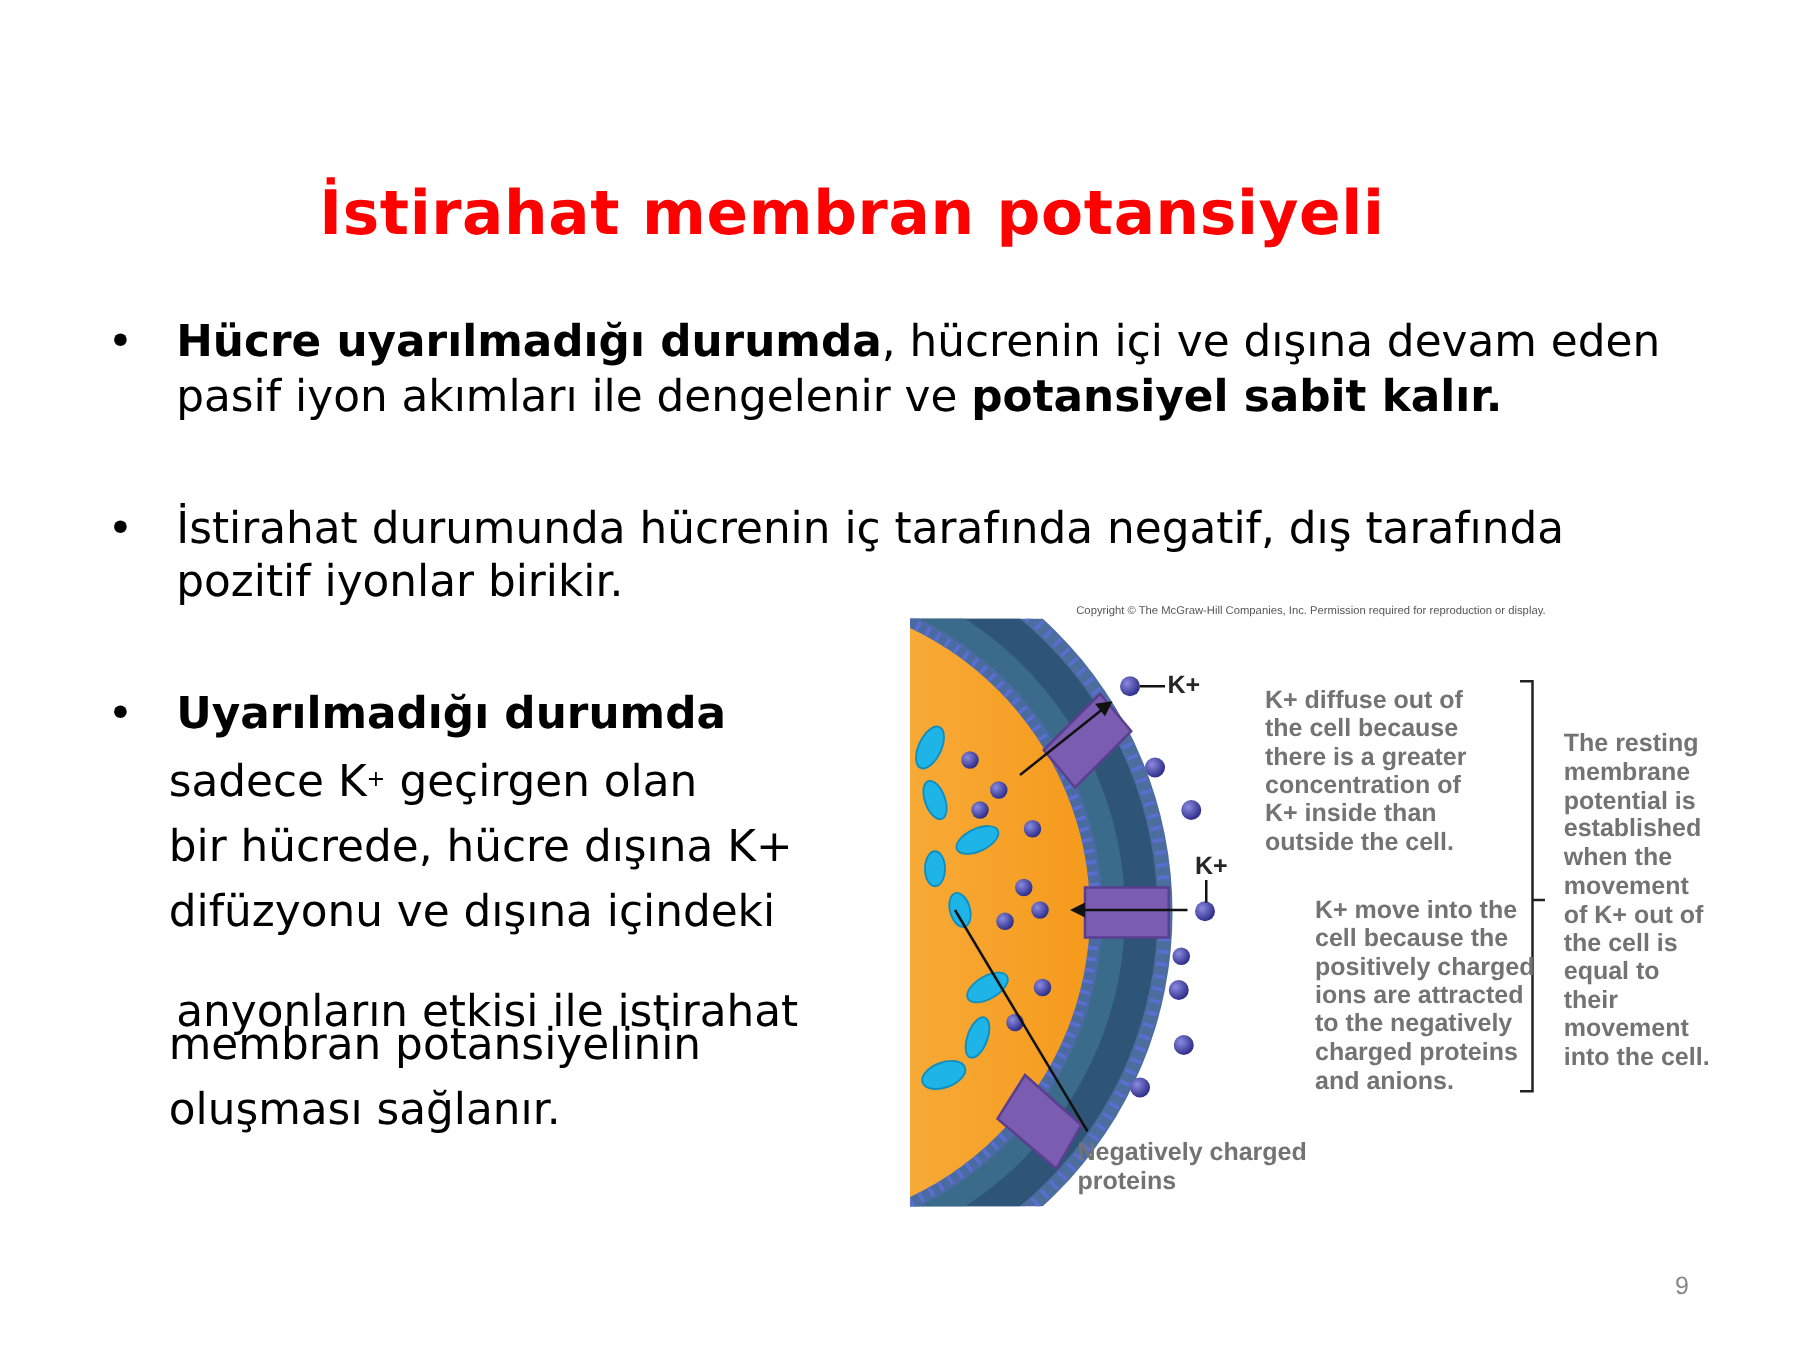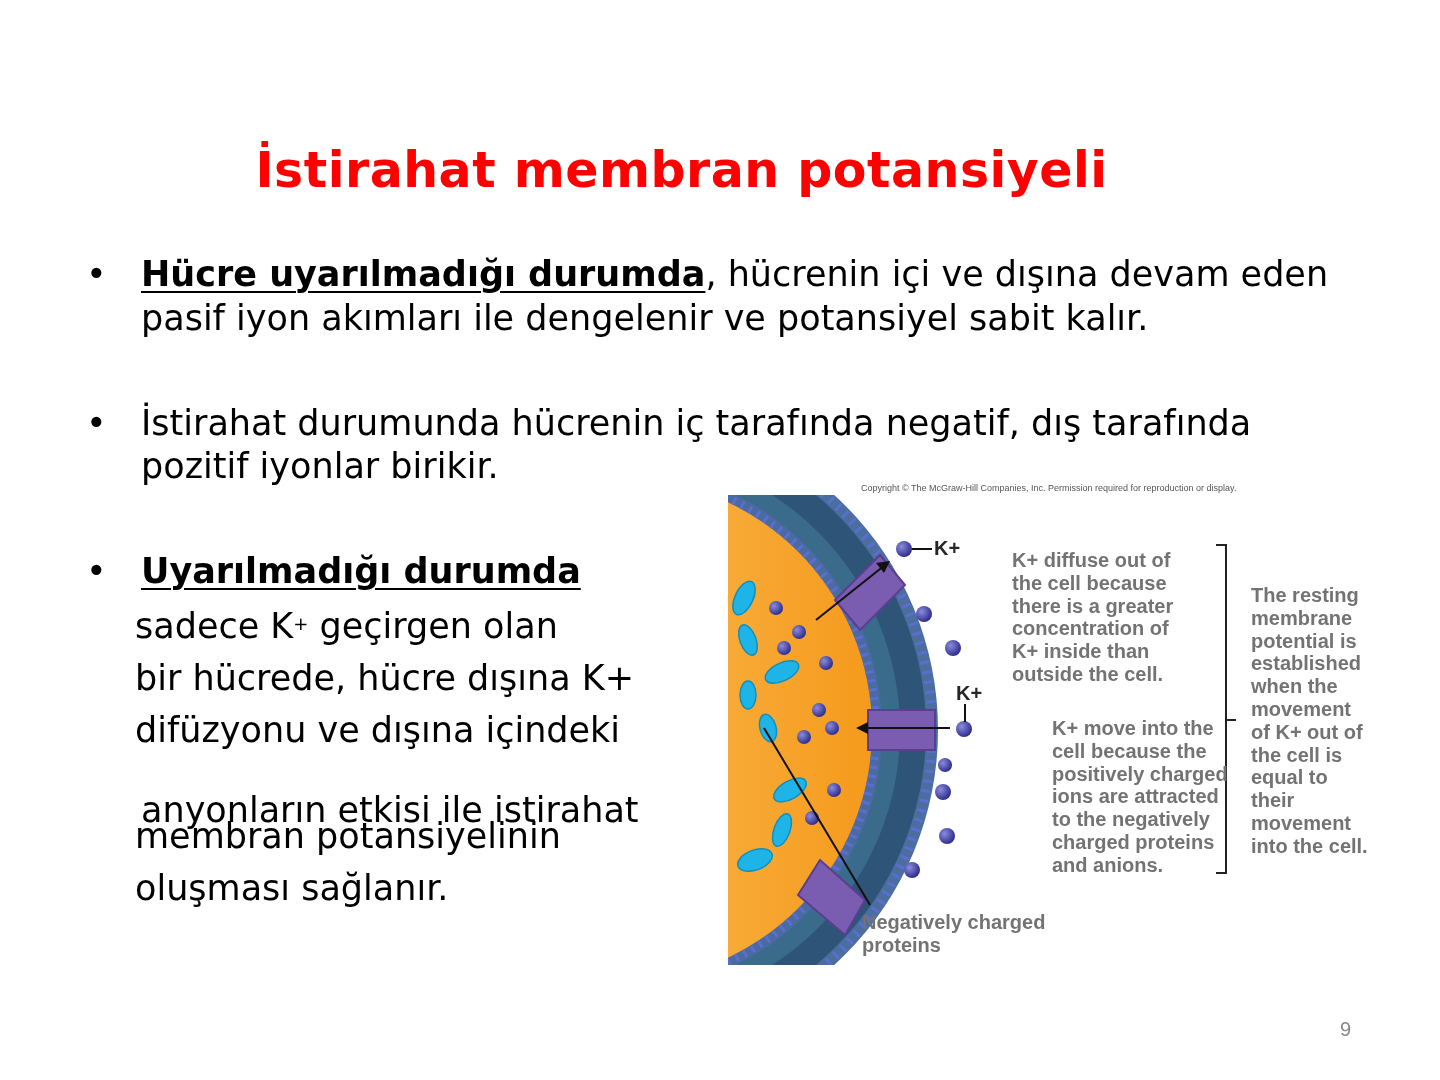--- a/index.html
+++ b/index.html
@@ -2,22 +2,22 @@
 <html><head>
 <meta charset="utf-8">
 <style>
   html, body { margin:0; padding:0; background:#ffffff; }
   body { width:1440px; height:1080px; position:relative; overflow:hidden;
          font-family:"DejaVu Sans", sans-serif; color:#000; }
   .title { position:absolute; left:0; width:1363px; top:142px; text-align:center;
            color:#ff0000; font-weight:bold; font-size:49px; letter-spacing:0.5px; }
   .bullet { position:absolute; left:86px; font-size:35px; }
   .txt { position:absolute; font-size:35px; line-height:44px; white-space:nowrap; }
-  .u { text-decoration:underline; text-decoration-thickness:2px; text-underline-offset:5px; font-weight:bold; }
-  .b { font-weight:normal; }
+  .u { text-decoration-thickness:2px; text-underline-offset:5px; font-weight:bold; }
+  .b { font-weight:bold; }
   sup { font-size:18px; vertical-align:top; position:relative; top:-2px; }
   .copyright { position:absolute; left:861px; top:483px; font-size:9px; color:#555;
                font-family:"Liberation Sans", sans-serif; white-space:nowrap; }
   .diag-text { position:absolute; font-family:Liberation Sans, sans-serif; font-weight:bold;
                font-size:20px; line-height:22.8px; color:#737373; white-space:nowrap; }
   .pagenum { position:absolute; left:1340px; top:1018px; font-size:20px; color:#888;
              font-family:"Liberation Sans", sans-serif; }
   .klabel { position:absolute; font-family:"Liberation Sans", sans-serif; font-weight:bold;
             font-size:20px; color:#262626; }
   svg { position:absolute; left:0; top:0; }

